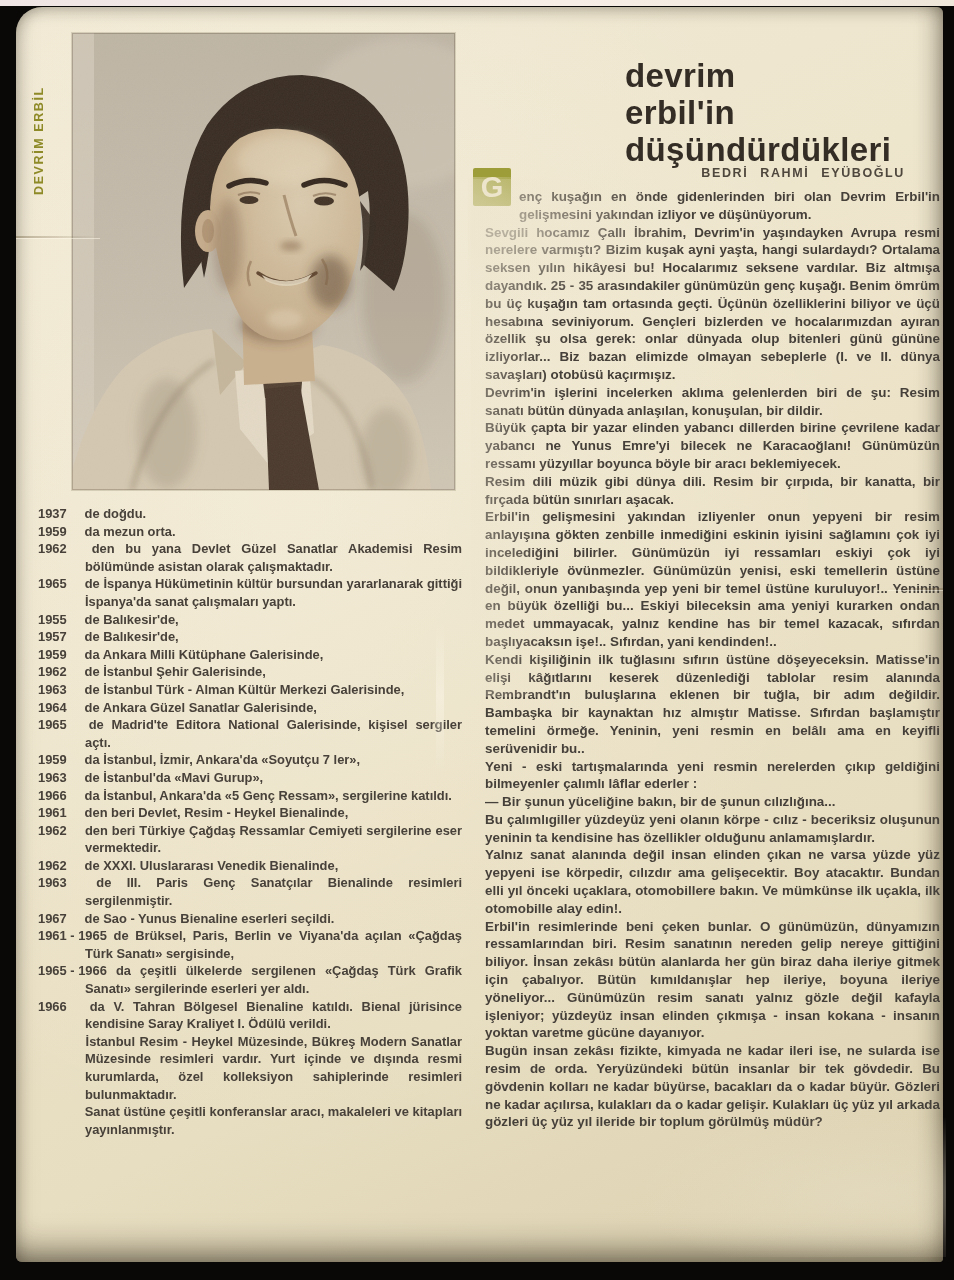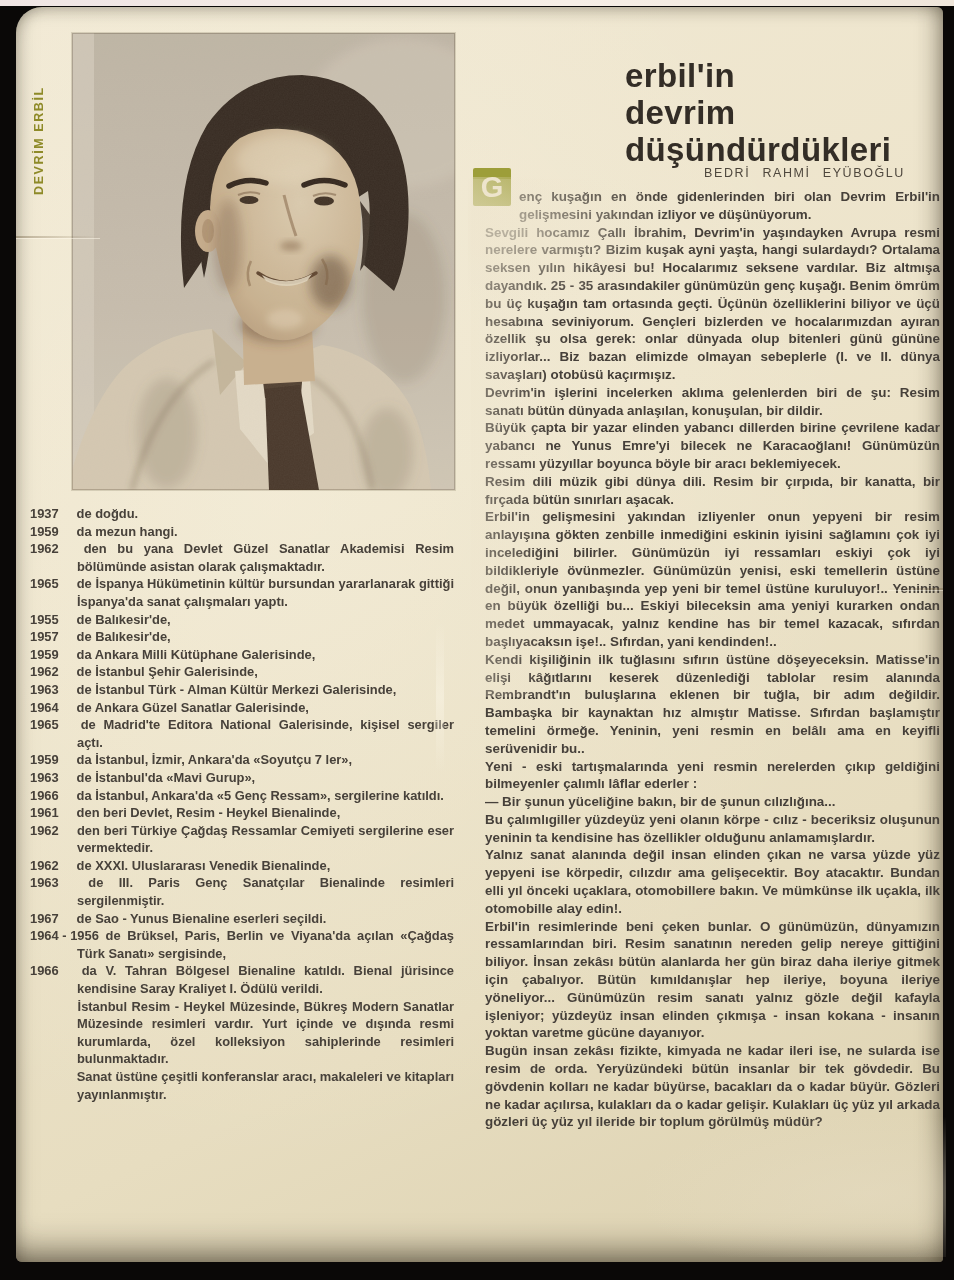--- a/index.html
+++ b/index.html
@@ -18,31 +18,31 @@
         background:radial-gradient(ellipse at 28% 38%,rgba(255,251,238,.28),rgba(255,251,238,0) 62%);}
 
   
   .side-label{position:absolute;left:16px;top:188px;width:118px;height:14px;
               transform:rotate(-90deg);transform-origin:0 0;
               font-size:12.5px;font-weight:bold;letter-spacing:1.6px;color:#8e8a28;white-space:nowrap;}
   .photo{position:absolute;left:56px;top:26px;width:383px;height:457px;overflow:hidden;
          box-shadow:0 0 0 1px rgba(90,75,50,.18);}
   .photo svg{display:block;width:100%;height:100%;}
 
-  .bio{position:absolute;left:14px;top:498px;width:424px;color:#47413a;
+  .bio{position:absolute;left:22px;top:498px;width:424px;color:#47413a;
        font-size:12.9px;line-height:17.6px;font-weight:bold;}
   .bio p{margin:0;padding-left:47px;text-indent:-47px;text-align:justify;}
   .bio .bio-year{display:inline-block;min-width:43px;text-indent:0;font-weight:bold;}
 
   
   .title{position:absolute;left:609px;top:50px;color:#332d26;font-weight:bold;
          font-size:33px;line-height:37px;letter-spacing:.4px;}
   .title span{display:block;}
   .author{position:absolute;right:38px;top:159px;text-align:right;color:#4e473d;
-          font-size:12.5px;font-weight:normal;letter-spacing:1.6px;word-spacing:7px;}
+          font-size:12.5px;font-weight:bold;letter-spacing:1.6px;word-spacing:7px;}
   .article{position:absolute;left:469px;top:181px;width:455px;color:#46403a;
            font-size:13.4px;line-height:17.8px;font-weight:bold;}
   .article p{margin:0;text-align:justify;}
   .dropcap{float:left;width:38px;height:38px;margin:-20px 8px 0 -12px;background:#9d9e39;
            color:#ede4cb;font-size:29px;line-height:38px;text-align:center;font-weight:bold;
            border-radius:2px;}
 
   
   .artifact{position:absolute;pointer-events:none;}
   .fade-intro{left:452px;top:172px;width:220px;height:130px;
@@ -149,21 +149,21 @@
         <rect x="0.5" y="0.5" width="382" height="456" fill="none" stroke="rgba(70,55,35,0.25)"></rect>
       </svg>
     </div>
 
     <div class="bio">
 
         <p><b class="bio-year">1937</b> <span>de doğdu.</span></p>
 
 
 
-        <p><b class="bio-year">1959</b> <span>da mezun hangi.</span></p>
+        <p><b class="bio-year">1959</b> <span>da mezun orta.</span></p>
 
         <p><b class="bio-year">1962</b> <span>den bu yana Devlet Güzel Sanatlar Akademisi Resim bölümünde asistan olarak çalışmaktadır.</span></p>
 
         <p><b class="bio-year">1965</b> <span>de İspanya Hükümetinin kültür bursundan yararlanarak gittiği İspanya'da sanat çalışmaları yaptı.</span></p>
 
         <p><b class="bio-year">1955</b> <span>de Balıkesir'de,</span></p>
 
         <p><b class="bio-year">1957</b> <span>de Balıkesir'de,</span></p>
 
         <p><b class="bio-year">1959</b> <span>da Ankara Milli Kütüphane Galerisinde,</span></p>
@@ -186,33 +186,34 @@
         <p><b class="bio-year">1961</b> <span>den beri Devlet, Resim - Heykel Bienalinde,</span></p>
 
         <p><b class="bio-year">1962</b> <span>den beri Türkiye Çağdaş Ressamlar Cemiyeti sergilerine eser vermektedir.</span></p>
 
         <p><b class="bio-year">1962</b> <span>de XXXI. Uluslararası Venedik Bienalinde,</span></p>
 
         <p><b class="bio-year">1963</b> <span>de III. Paris Genç Sanatçılar Bienalinde resimleri sergilenmiştir.</span></p>
 
         <p><b class="bio-year">1967</b> <span>de Sao - Yunus Bienaline eserleri seçildi.</span></p>
 
-        <p><b class="bio-year">1964 - 1956</b> <span>de Brüksel, Paris, Berlin ve Viyana'da açılan «Çağdaş Türk Sanatı» sergisinde,</span></p>
-
+        <p><b class="bio-year">1961 - 1965</b> <span>de Brüksel, Paris, Berlin ve Viyana'da açılan «Çağdaş Türk Sanatı» sergisinde,</span></p>
+
+        <p><b class="bio-year">1965 - 1966</b> <span>da çeşitli ülkelerde sergilenen «Çağdaş Türk Grafik Sanatı» sergilerinde eserleri yer aldı.</span></p>
 
         <p><b class="bio-year">1966</b> <span>da V. Tahran Bölgesel Bienaline katıldı. Bienal jürisince kendisine Saray Kraliyet I. Ödülü verildi.</span></p>
 
         <p><b class="bio-year"></b> <span>İstanbul Resim - Heykel Müzesinde, Bükreş Modern Sanatlar Müzesinde resimleri vardır. Yurt içinde ve dışında resmi kurumlarda, özel kolleksiyon sahiplerinde resimleri bulunmaktadır.</span></p>
 
         <p><b class="bio-year"></b> <span>Sanat üstüne çeşitli konferanslar aracı, makaleleri ve kitapları yayınlanmıştır.</span></p>
       </div>
 
     <div class="title">
+      <span>devrim</span>
       <span>erbil'in</span>
-      <span>devrim</span>
       <span>düşündürdükleri</span>
     </div>
 
     <div class="author">BEDRİ RAHMİ EYÜBOĞLU</div>
 
     <div class="article">
       <p><span class="dropcap">G</span><span>enç kuşağın en önde gidenlerinden biri olan Devrim Erbil'in gelişmesini yakından izliyor ve düşünüyorum.</span></p>
       <div>
 
           <p>Sevgili hocamız Çallı İbrahim, Devrim'in yaşındayken Avrupa resmi nerelere varmıştı? Bizim kuşak ayni yaşta, hangi sulardaydı? Ortalama seksen yılın hikâyesi bu! Hocalarımız seksene vardılar. Biz altmışa dayandık. 25 - 35 arasındakiler günümüzün genç kuşağı. Benim ömrüm bu üç kuşağın tam ortasında geçti. Üçünün özelliklerini biliyor ve üçü hesabına seviniyorum. Gençleri bizlerden ve hocalarımızdan ayıran özellik şu olsa gerek: onlar dünyada olup bitenleri günü gününe izliyorlar... Biz bazan elimizde olmayan sebeplerle (I. ve II. dünya savaşları) otobüsü kaçırmışız.</p>

